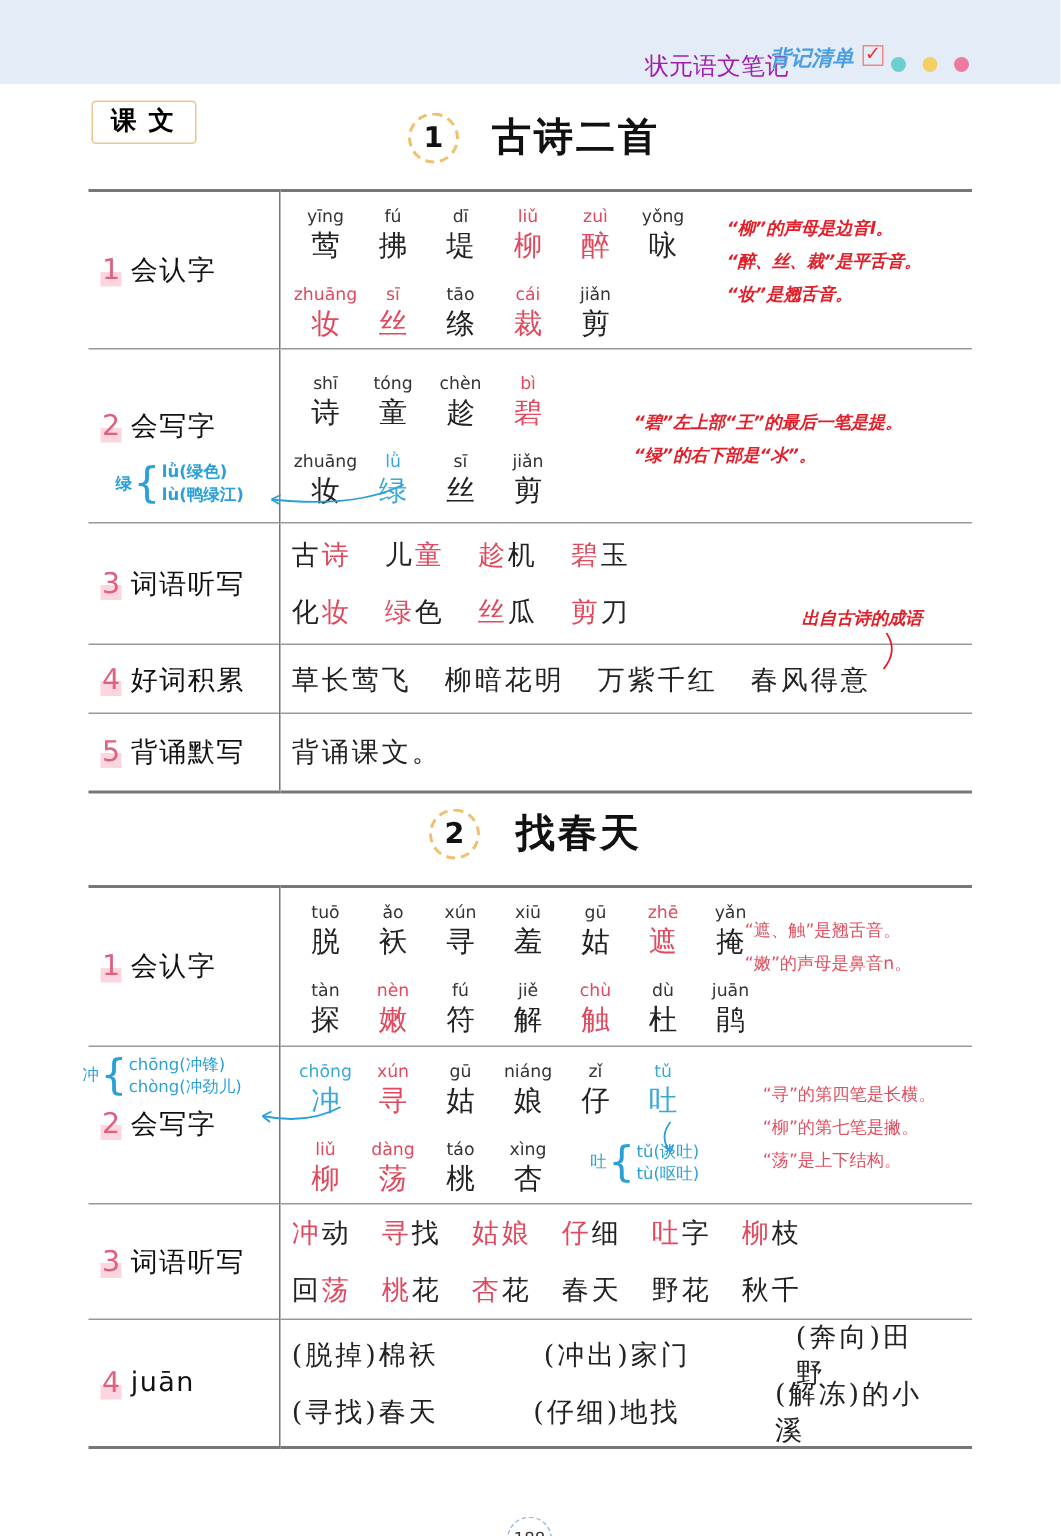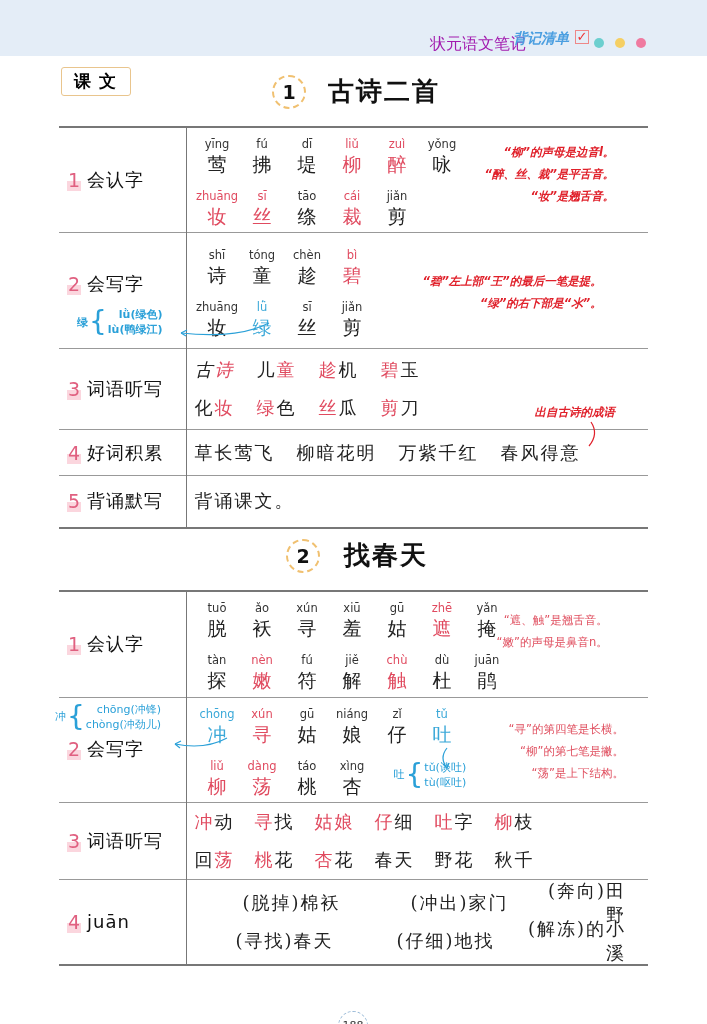--- a/index.html
+++ b/index.html
@@ -22,21 +22,21 @@
     text-align: center; line-height: 26px; letter-spacing: 8px; padding-left: 6px;
   }
   .lesson-title { position: absolute; display: flex; align-items: center; }
   .num-circle {
     width: 34px; height: 34px; border-radius: 50%; border: 2px dashed #f0c070;
     font-size: 19px; font-weight: bold; text-align: center; line-height: 30px; color: #111;
   }
   .lesson-name { font-size: 26px; font-weight: bold; margin-left: 22px; letter-spacing: 2px; color: #111; }
 
   table.lt { position: absolute; left: 59px; width: 589px; border-collapse: collapse; }
-  table.lt td { border-top: 1px solid #999; vertical-align: middle; text-align: right; }
+  table.lt td { border-top: 1px solid #999; vertical-align: middle; }
   table.lt tr.first td { border-top: 2px solid #777; }
   table.lt tr.last td { border-bottom: 2px solid #777; }
   td.head { width: 127px; border-right: 1px solid #777; position: relative; }
   .head-inner { display: flex; align-items: center; padding-left: 8px; }
   .head-num { color: #e06080; font-size: 19px; background: linear-gradient(transparent 55%, #fbd6de 55%); padding: 0 1px; margin-right: 6px; }
   .head-lbl { font-size: 18px; letter-spacing: 1px; color: #111; }
   td.body { position: relative; padding-left: 8px; }
   .char-row { display: flex; height: 52px; align-items: flex-end; padding-bottom: 4px; }
   .cc { width: 45px; display: flex; flex-direction: column; align-items: center; }
   .cc .py { font-size: 11.5px; color: #333; height: 16px; line-height: 16px; }
@@ -204,21 +204,21 @@
   </tr>
   <tr style="height:81px;">
     <td class="head">
           <div class="head-inner">
       <span class="head-num">3</span>
       <span class="head-lbl">词语听写</span>
     </div>
         </td>
     <td class="body">
           <div class="word-row">
-            <span class="word" style=" font-style: italic;"><span>古</span><span class="r">诗</span></span>
+            <span class="word" style=""><span>古</span><span class="r">诗</span></span>
             <span class="word" style="margin-right: 22px;"><span>儿</span><span class="r">童</span></span>
             <span class="word" style="margin-right: 22px;"><span class="r">趁</span><span>机</span></span>
             <span class="word" style="margin-right: 22px;"><span class="r">碧</span><span>玉</span></span>
           </div>
           <div class="word-row">
             <span class="word" style="margin-right: 22px;"><span>化</span><span class="r">妆</span></span>
             <span class="word" style="margin-right: 22px;"><span class="r">绿</span><span>色</span></span>
             <span class="word" style="margin-right: 22px;"><span class="r">丝</span><span>瓜</span></span>
             <span class="word" style="margin-right: 22px;"><span class="r">剪</span><span>刀</span></span>
           </div>

